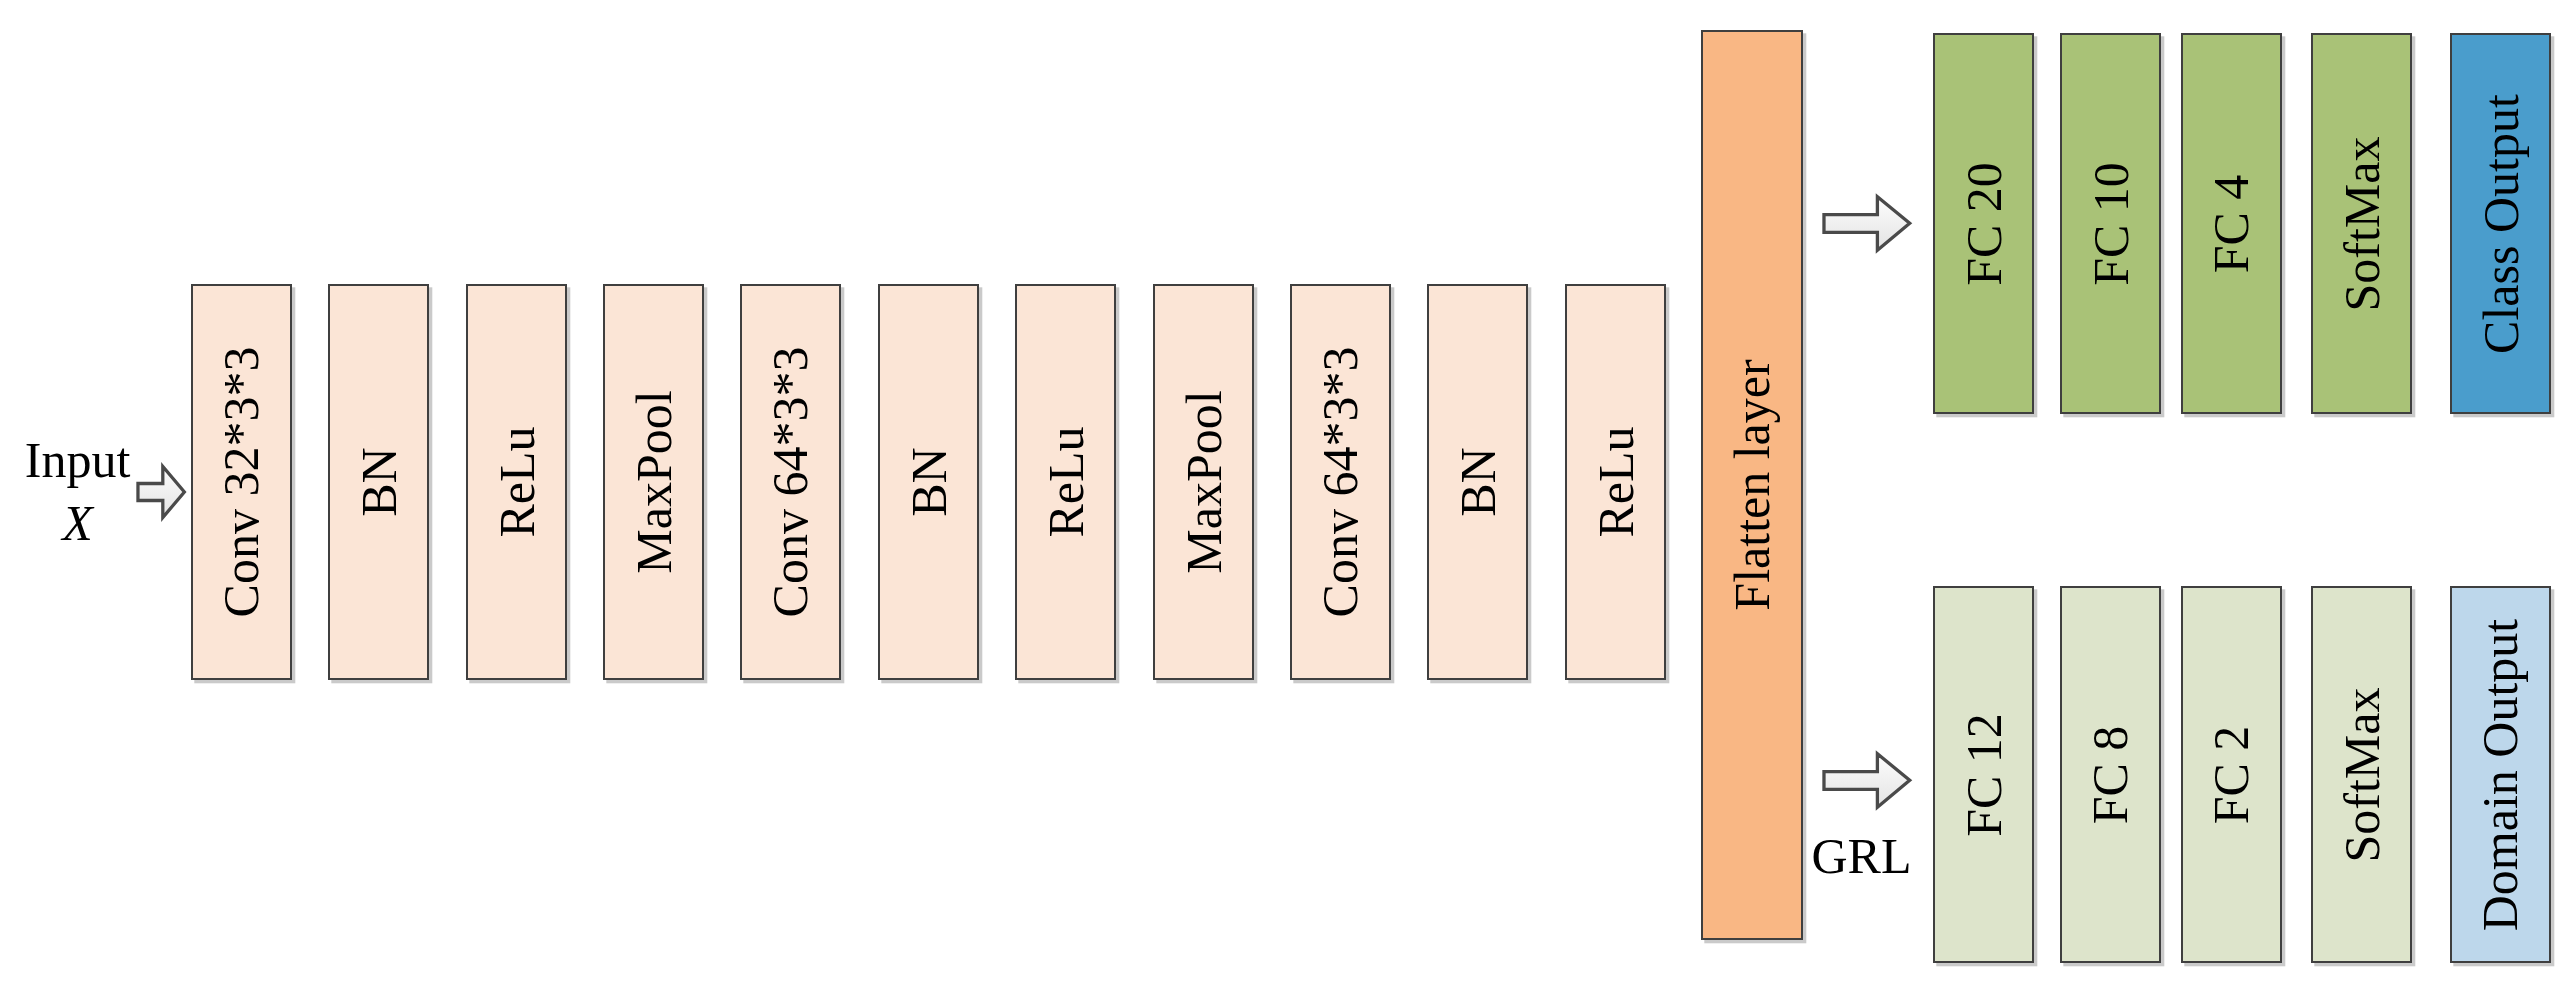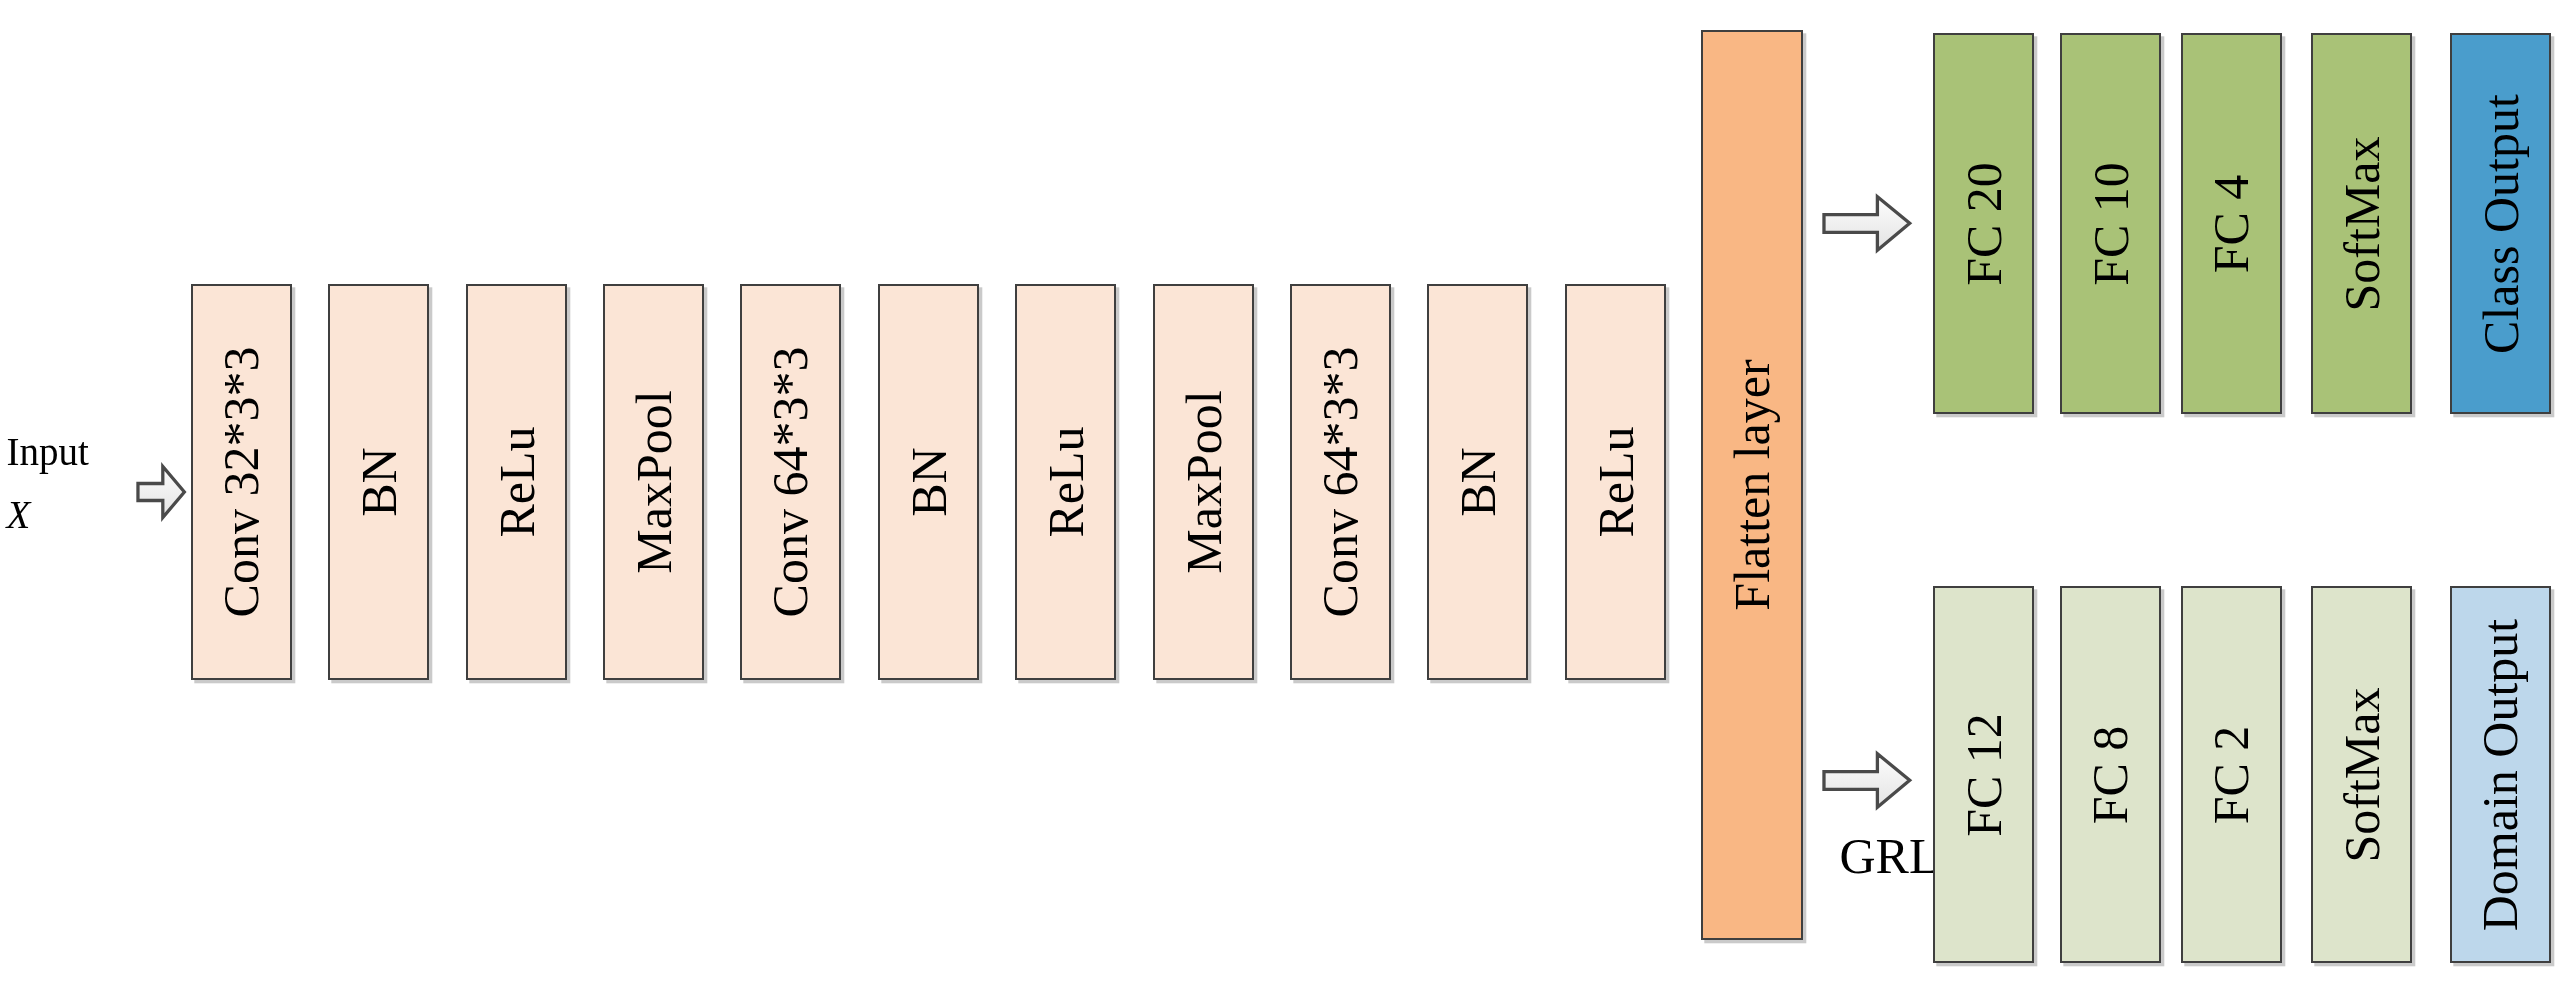--- a/index.html
+++ b/index.html
@@ -25,27 +25,27 @@
     line-height:1;
     color:#000;
   }
   .backbone-box{top:284px;width:101px;height:396px;background:var(--peach);}
   .flatten-box{left:1701px;top:30px;width:102px;height:910px;background:var(--orange);}
   .class-box{top:33px;width:101px;height:381px;background:var(--green);}
   .class-output-box{top:33px;width:101px;height:381px;background:var(--blue);}
   .domain-box{top:586px;width:101px;height:377px;background:var(--light-green);}
   .domain-output-box{top:586px;width:101px;height:377px;background:var(--light-blue);}
   .input-label{
-    position:absolute;left:6.6px;top:420px;width:142px;
-    font-size:39px;line-height:63px;
+    position:absolute;left:6.6px;top:429px;width:142px;
+    text-align:center;font-size:50px;line-height:63px;
   }
   .input-label .math-x{font-style:italic;}
   .grl-label{
     position:absolute;left:1802px;top:831px;width:119px;
-    text-align:center;font-size:50px;line-height:1;padding-left:28px;
+    text-align:center;font-size:50px;line-height:1;
   }
   .arrow{position:absolute;}
 </style>
 </head>
 <body>
 
 <div class="canvas">
 
   <div class="input-label">
     <div>Input</div>

